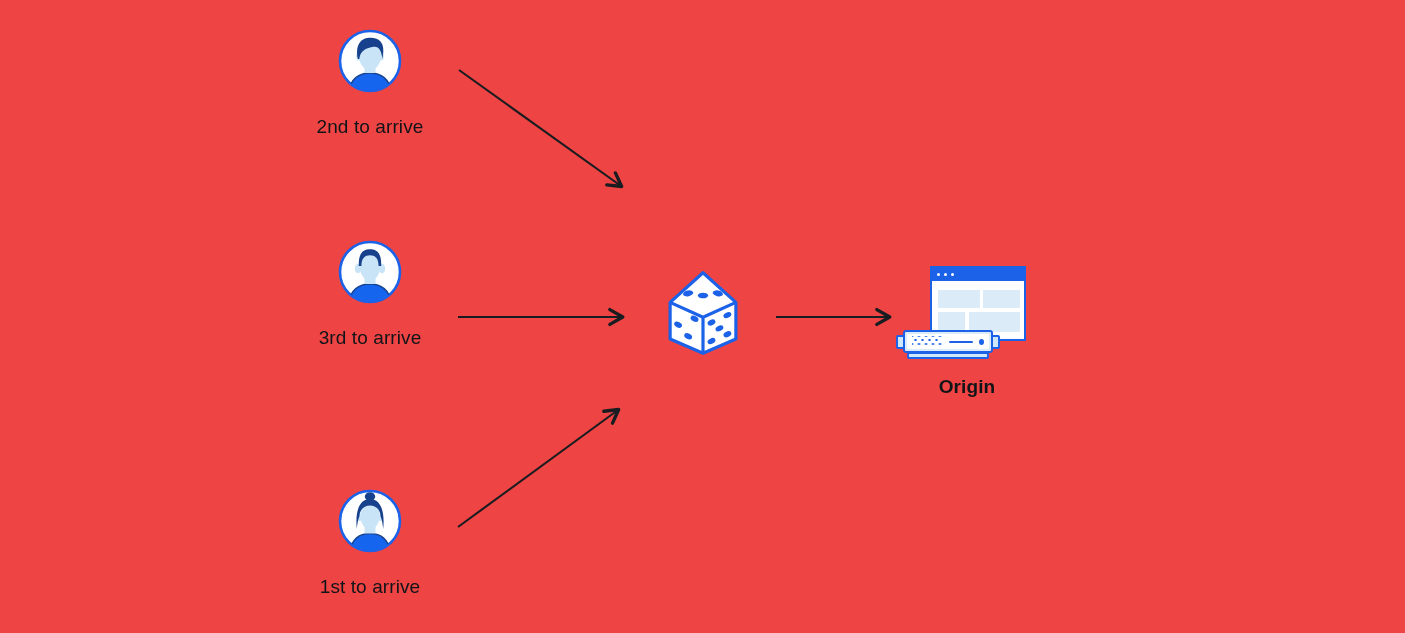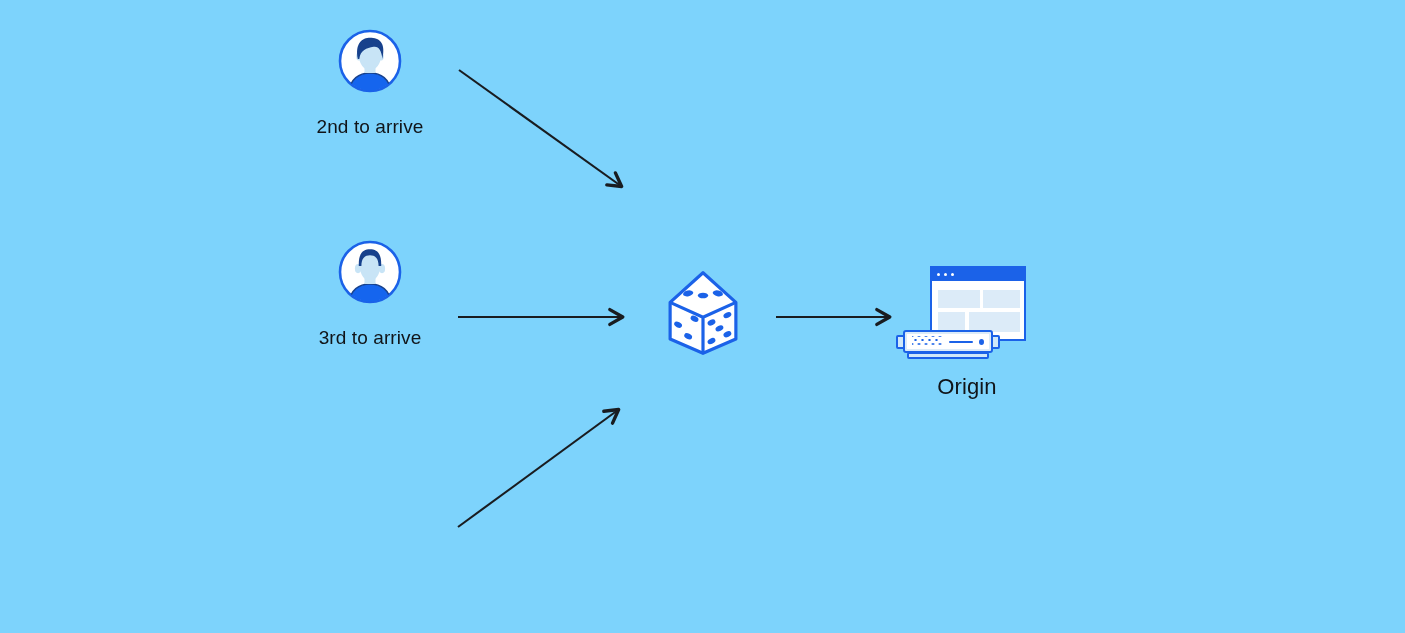--- a/index.html
+++ b/index.html
@@ -8,21 +8,21 @@
     --shirt:#1565ee;
     --skin:#c8e4f6;
     --panel:#dcebf8;
     --lightfill:#cfe8f9;
     --arrow:#191c20;
     --text:#101418;
   }
   *{box-sizing:border-box;margin:0;padding:0;}
   html,body{background:#ffffff;}
   body{font-family:"Liberation Sans","DejaVu Sans",sans-serif;color:var(--text);}
-  .canvas{position:relative;width:1405px;height:633px;background:#7dd3fc;overflow:hidden;}
+  .canvas{position:relative;width:1405px;height:633px;background:#ef4444;overflow:hidden;}
   .edges{position:absolute;left:0;top:0;width:1405px;height:633px;z-index:0;}
 
   .node{position:absolute;width:160px;text-align:center;z-index:2;}
   .node .avatar{display:block;margin:0 auto;}
   .node-label{margin-top:23px;font-size:19px;line-height:22px;color:var(--text);letter-spacing:.1px;}
 
   .node-visitor-top{left:290px;top:29px;}
   .node-visitor-middle{left:290px;top:240px;}
   .node-visitor-bottom{left:290px;top:489px;}
   .node-dice{left:668px;top:270px;width:70px;}
@@ -50,21 +50,21 @@
   .server-vents{width:36px;height:11px;
     background-image:
       radial-gradient(circle,var(--blue) 1.05px,transparent 1.2px),
       radial-gradient(circle,var(--blue) 1.05px,transparent 1.2px);
     background-size:7px 8px;
     background-position:0 0,3.5px 4px;}
   .server-line{width:28px;height:2px;background:var(--blue);border-radius:1px;margin-left:7px;}
   .server-led{width:6px;height:6px;border-radius:50%;background:var(--blue);margin-left:6px;}
 
   .origin-label{position:absolute;left:906px;top:376px;width:122px;text-align:center;
-    font-size:22px;line-height:22px;color:var(--text);z-index:2;letter-spacing:.1px;}
+    font-size:19px;line-height:22px;color:var(--text);z-index:2;letter-spacing:.1px;font-weight:bold;}
 </style>
 </head>
 <body>
 
 <div class="canvas">
 
   <svg class="edges" width="1405" height="633" viewBox="0 0 1405 633">
     <defs>
       <marker id="ah" viewBox="0 0 10 10" refX="7.6" refY="5" markerWidth="9.5" markerHeight="9.5" orient="auto">
         <path d="M1.5,1.3 L8,5 L1.5,8.7" fill="none" stroke="#191c20" stroke-width="1.7" stroke-linecap="round" stroke-linejoin="round"></path>
@@ -109,20 +109,40 @@
         <rect x="26.5" y="31" width="11" height="13" fill="#c8e4f6"></rect>
         <ellipse cx="20" cy="28.6" rx="3.1" ry="4.6" fill="#c8e4f6"></ellipse>
         <ellipse cx="44" cy="28.6" rx="3.1" ry="4.6" fill="#c8e4f6"></ellipse>
         <path d="M32,13.5 C38.8,13.5 42.6,18.5 42.2,27 C41.8,34.8 37.5,40.8 32,40.8 C26.5,40.8 22.2,34.8 21.8,27 C21.4,18.5 25.2,13.5 32,13.5 Z" fill="#c8e4f6"></path>
         <path d="M20.8,26 C20.3,12.5 25.5,9.3 32,9.3 C38.5,9.3 43.7,12.5 43.2,26 L40.6,26 C40.6,18 37,15.2 32,15.2 C27,15.2 23.4,18 23.4,26 Z" fill="#17418c"></path>
       </g>
     </svg>
     <div class="node-label">3rd to arrive</div>
   </div>
 
+  <div class="node node-visitor-bottom">
+    <svg class="avatar" width="64" height="64" viewBox="0 0 64 64">
+      <defs>
+          <clipPath id="cC">
+            <circle cx="32" cy="32" r="29.4"></circle>
+          </clipPath>
+        </defs>
+      <circle cx="32" cy="32" r="30" fill="#ffffff" stroke="#1b62e8" stroke-width="2.6"></circle>
+      <g clip-path="url(#cC)">
+        <path d="M11,66 C13,50 22,44.5 32,44.5 C42,44.5 51,50 53,66 Z" fill="#1565ee" stroke="#17418c" stroke-width="1.4"></path>
+        <rect x="26.5" y="31.5" width="11" height="13" fill="#c8e4f6"></rect>
+        <ellipse cx="32" cy="7.5" rx="5.2" ry="4.3" fill="#17418c"></ellipse>
+        <ellipse cx="21.7" cy="28.5" rx="2.3" ry="3.5" fill="#c8e4f6"></ellipse>
+        <ellipse cx="42.3" cy="28.5" rx="2.3" ry="3.5" fill="#c8e4f6"></ellipse>
+        <path d="M32,14 C38.2,14 41.8,19 41.5,27.2 C41.2,34.6 37.2,40.6 32,40.6 C26.8,40.6 22.8,34.6 22.5,27.2 C22.2,19 25.8,14 32,14 Z" fill="#c8e4f6"></path>
+        <path d="M18.8,40 C16.5,16 25,10 32,10 C39,10 47.5,16 45.2,40 C44.6,33 43.4,29.5 42.6,27.5 C42.2,20.5 38,16.5 32,16.5 C26,16.5 21.8,20.5 21.4,27.5 C20.6,29.5 19.4,33 18.8,40 Z" fill="#17418c"></path>
+      </g>
+    </svg>
+    <div class="node-label">1st to arrive</div>
+  </div>
 
   <div class="node node-dice">
     <svg width="70" height="86" viewBox="0 0 66 80">
       <g fill="#ffffff" stroke="#1b62e8" stroke-width="3" stroke-linejoin="round">
         <path d="M33,2 L64,30 L64,64.5 L33,78 L2,64.5 L2,30 Z"></path>
         <path d="M2,30 L33,44 L64,30 M33,44 L33,78" fill="none"></path>
       </g>
       <g fill="#1b62e8">
         <ellipse cx="19" cy="21.5" rx="4.9" ry="2.7" transform="rotate(-12 19 21.5)"></ellipse>
         <ellipse cx="33" cy="23.5" rx="4.9" ry="2.7"></ellipse>

